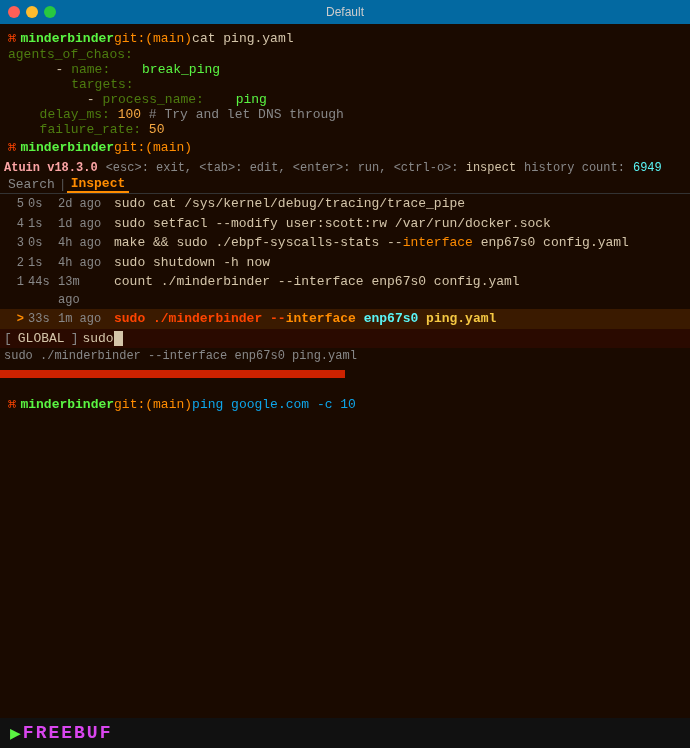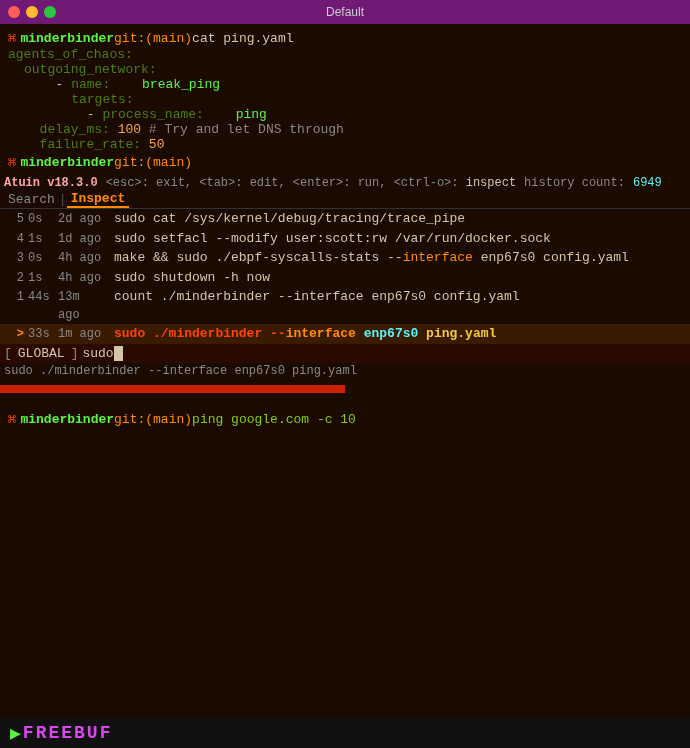--- a/index.html
+++ b/index.html
@@ -6,21 +6,21 @@
     body {
       width: 690px;
       height: 748px;
       background: #1a0a00;
       font-family: 'Courier New', Courier, monospace;
       font-size: 13px;
       color: #d4c5a9;
       overflow: hidden;
     }
     .title-bar {
-      background: #701a75;
+      background: #0369a1;
       height: 24px;
       display: flex;
       align-items: center;
       justify-content: center;
       color: #ccc;
       font-size: 12px;
       font-family: -apple-system, sans-serif;
     }
     .title-bar .traffic-lights {
       position: absolute;
@@ -151,21 +151,20 @@
 
   <div class="prompt-line">
     <span class="prompt-icon">⌘</span>
     <span class="prompt-user">minderbinder</span>
     <span style="color:#888"> </span>
     <span class="prompt-git">git:(main)</span>
     <span style="color:#d4c5a9"> cat ping.yaml</span>
   </div>
 
   <div class="line"><span class="key-color">agents_of_chaos:</span></div>
-  <div class="line indent1"><span class="key-color">outgoing_network:</span></div>
   <div class="line indent2">  - <span class="key-color">name:</span> <span class="val-color">break_ping</span></div>
   <div class="line indent2">    <span class="key-color">targets:</span></div>
   <div class="line indent2">      - <span class="key-color">process_name:</span> <span class="val-color">ping</span></div>
   <div class="line indent1">  <span class="key-color">delay_ms:</span> <span class="num-color">100</span> <span class="comment-color"># Try and let DNS through</span></div>
   <div class="line indent1">  <span class="key-color">failure_rate:</span> <span class="num-color">50</span></div>
 
   <div class="prompt-line" style="margin-top:2px;">
     <span class="prompt-icon">⌘</span>
     <span class="prompt-user">minderbinder</span>
     <span style="color:#888"> </span>
@@ -249,20 +248,20 @@
 
   <div class="red-bar"></div>
 </div>
 
 <div style="padding: 8px 8px 4px 8px; margin-top: 8px;">
   <div class="prompt-line">
     <span class="prompt-icon">⌘</span>
     <span class="prompt-user">minderbinder</span>
     <span style="color:#888"> </span>
     <span class="prompt-git">git:(main)</span>
-    <span style="color:#84cc16">ping google.com -c 10</span>
+    <span style="color:#0ea5e9">ping google.com -c 10</span>
   </div>
 </div>
 
 <div class="freebuf-bar">
   <span class="freebuf-icon">▶</span>
   <span class="freebuf-text">FREEBUF</span>
 </div>
 
 </body></html>

